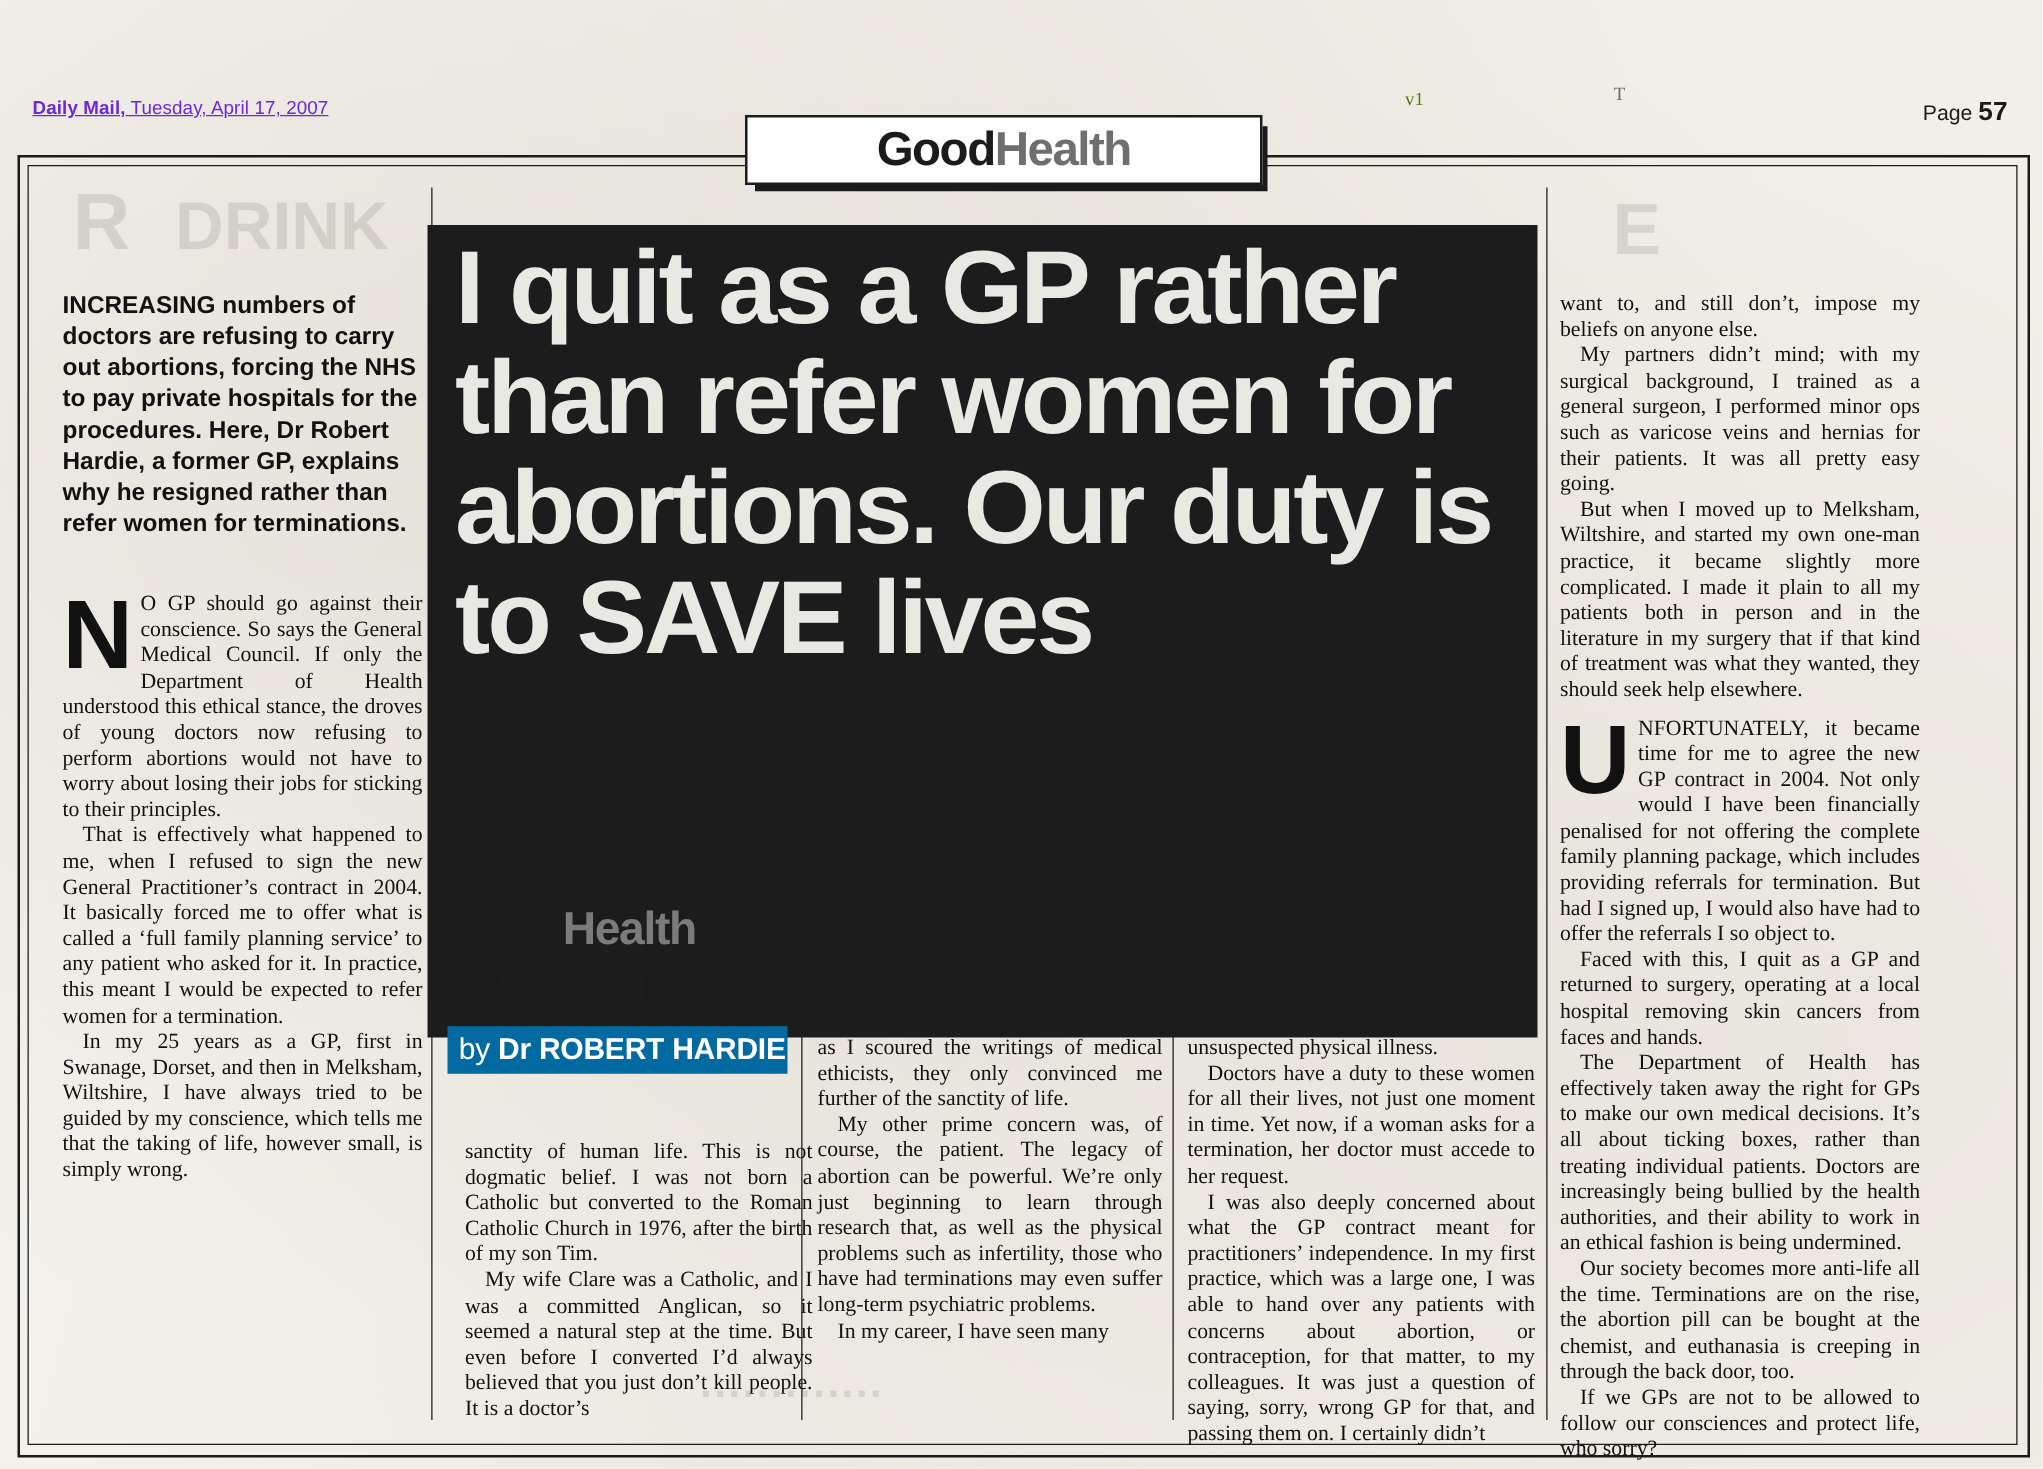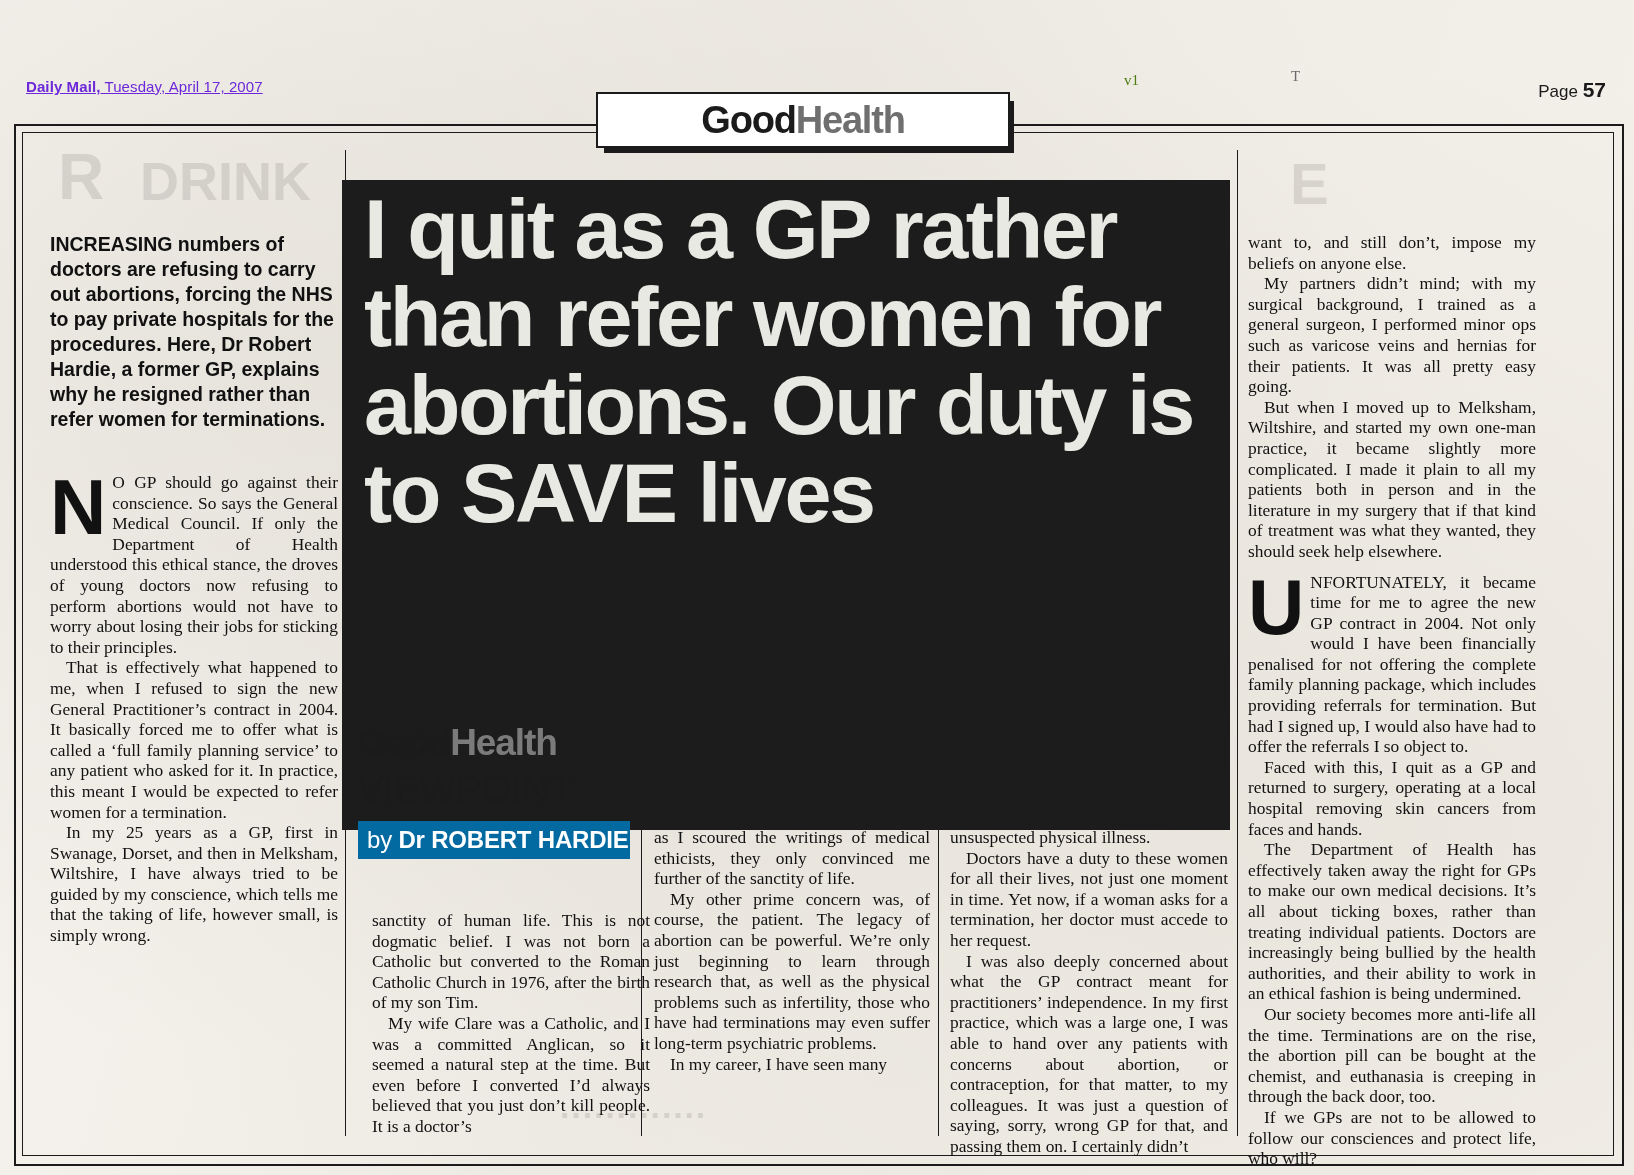--- a/index.html
+++ b/index.html
@@ -332,17 +332,17 @@
   </div>
 
   <div class="col" style="left:1248px; top:232px; width:288px;">
     <p class="first">want to, and still don’t, impose my beliefs on anyone else.</p>
     <p>My partners didn’t mind; with my surgical background, I trained as a general surgeon, I performed minor ops such as varicose veins and hernias for their patients. It was all pretty easy going.</p>
     <p>But when I moved up to Melksham, Wiltshire, and started my own one-man practice, it became slightly more complicated. I made it plain to all my patients both in person and in the literature in my surgery that if that kind of treatment was what they wanted, they should seek help elsewhere.</p>
     <p class="dropcap-wrap" style="text-indent:0; margin-top:10px;"><span class="dropcap">U</span><span>NFORTUNATELY, it became time for me to agree the new GP contract in 2004. Not only would I have been financially penalised for not offering the complete family planning package, which includes providing referrals for termination. But had I signed up, I would also have had to offer the referrals I so object to.</span></p>
     <p>Faced with this, I quit as a GP and returned to surgery, operating at a local hospital removing skin cancers from faces and hands.</p>
     <p>The Department of Health has effectively taken away the right for GPs to make our own medical decisions. It’s all about ticking boxes, rather than treating individual patients. Doctors are increasingly being bullied by the health authorities, and their ability to work in an ethical fashion is being undermined.</p>
     <p>Our society becomes more anti-life all the time. Terminations are on the rise, the abortion pill can be bought at the chemist, and euthanasia is creeping in through the back door, too.</p>
-    <p>If we GPs are not to be allowed to follow our consciences and protect life, who will?</p>
+    <p>If we GPs are not to be allowed to follow our consciences and protect life, who sorry?</p>
     <div class="interview">Interview: VICTORIA LAMBERT</div>
   </div>
 
 </div>
 
 </body></html>

